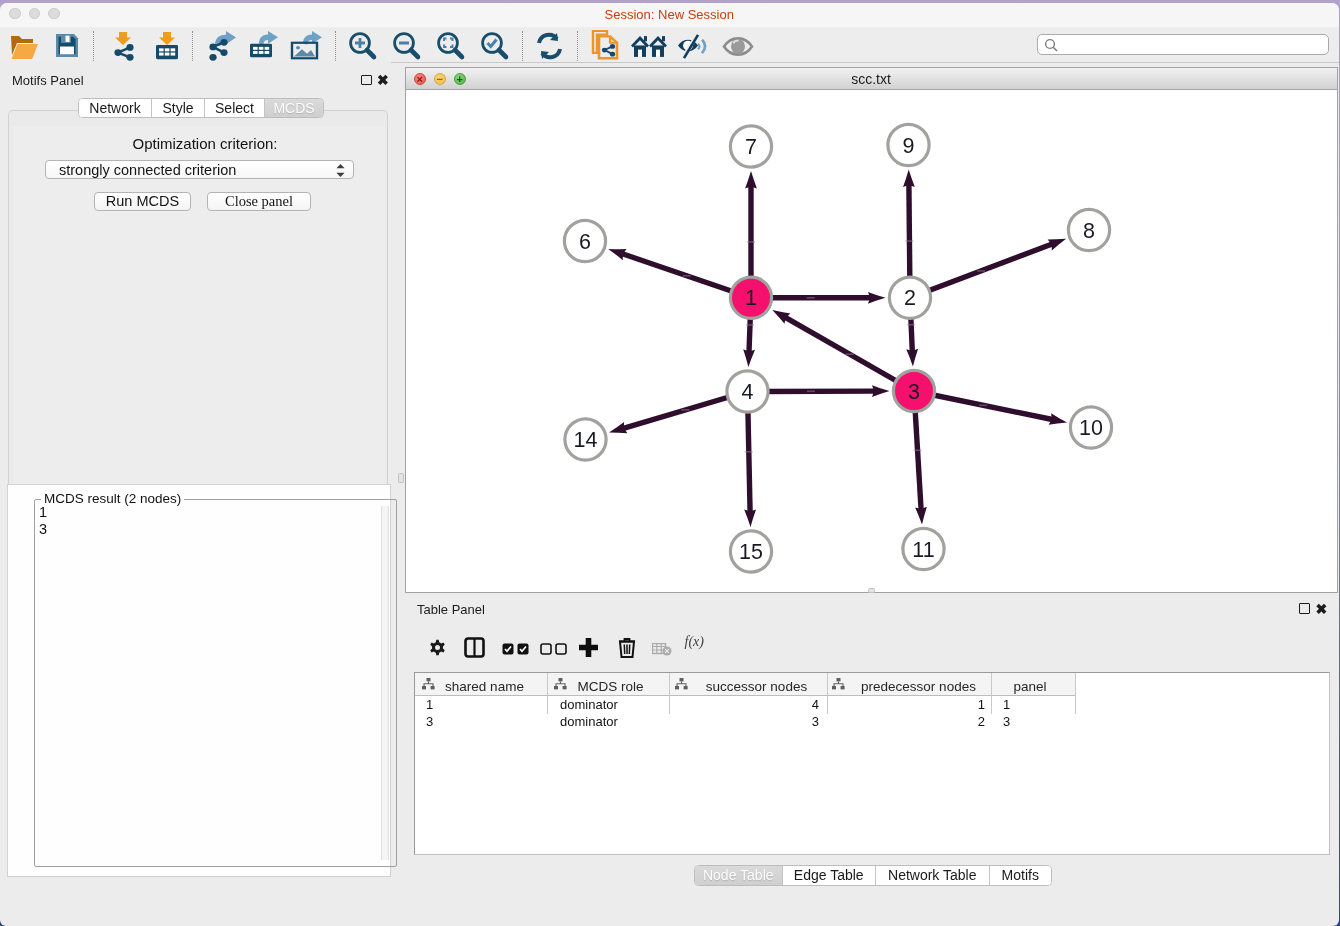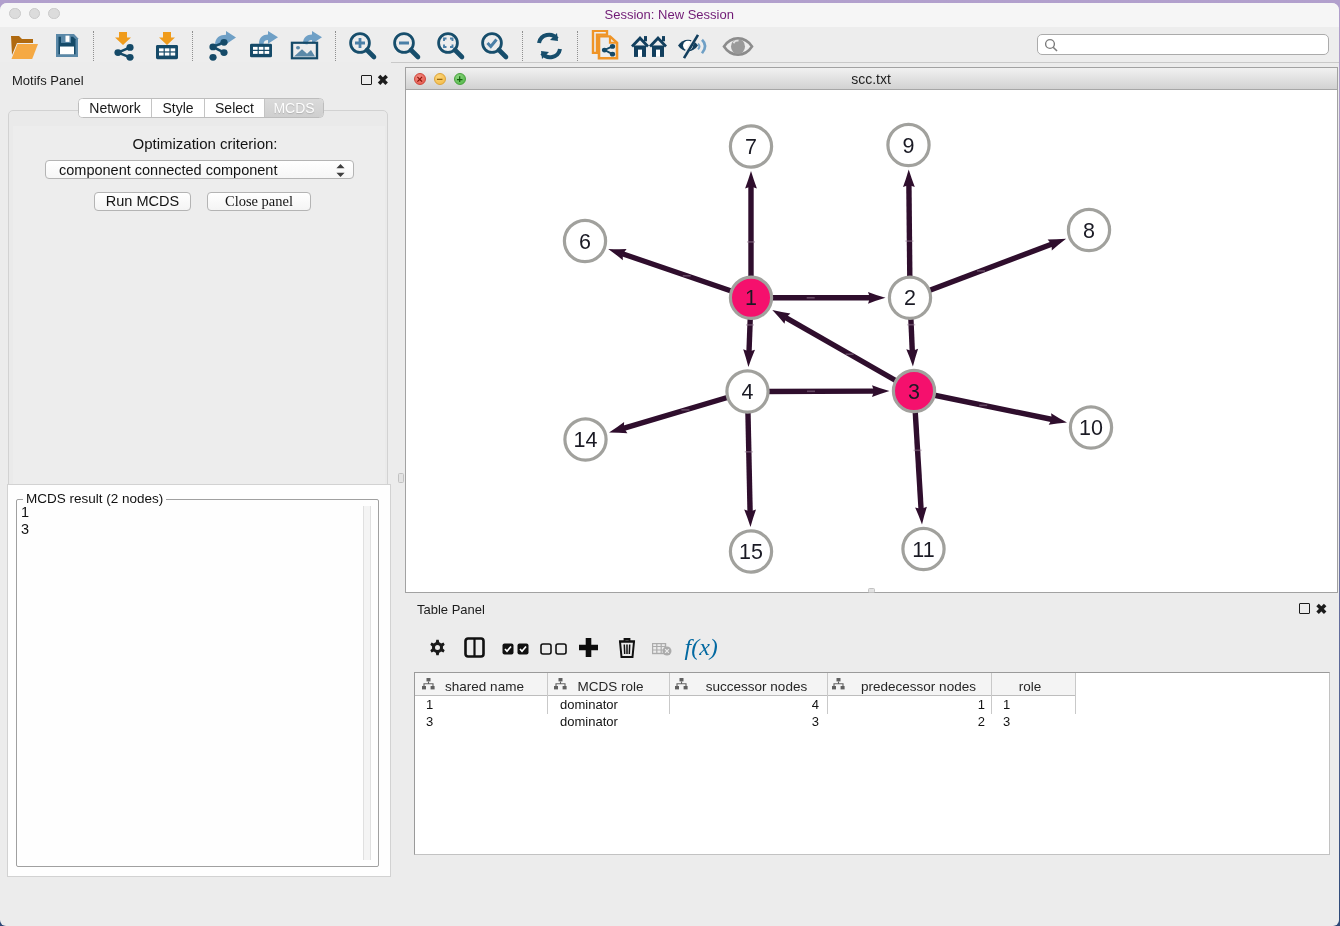--- a/index.html
+++ b/index.html
@@ -2,40 +2,40 @@
 <html><head>
 <meta charset="utf-8">
 <style>
 *{margin:0;padding:0;box-sizing:border-box;}
 html,body{width:1340px;height:926px;overflow:hidden;font-family:"Liberation Sans",sans-serif;}
 body{background:linear-gradient(180deg,#b2a0cd 0%,#a393bf 30%,#5f6a9a 70%,#2d4877 100%);position:relative;}
 .window{position:absolute;left:0;top:3px;width:1338.5px;height:923px;background:#ececec;border-radius:7px 7px 6px 6px;overflow:hidden;}
 
 .titlebar{position:absolute;left:0;top:0;width:100%;height:24px;background:#f6f6f6;}
 .tl{position:absolute;width:11.5px;height:11.5px;border-radius:50%;background:#dcdcdc;border:1px solid #c9c9c9;}
-.title-main{position:absolute;top:4px;left:0;width:100%;text-align:center;font-size:13px;color:#701a75;}
+.title-main{position:absolute;top:4px;left:0;width:100%;text-align:center;font-size:13px;color:#c2410c;}
 
 .toolbar{position:absolute;left:0;top:24px;width:100%;height:36px;background:#ededed;border-bottom:1px solid #c9c9c9;}
 .tbsep{position:absolute;top:4px;height:30px;width:0;border-left:1.6px dotted #8f8f8f;}
 .tbi{position:absolute;top:0;}
 .searchbox{position:absolute;left:1037px;top:7px;width:292px;height:21px;background:#fff;border:1px solid #ababab;border-radius:5px;}
 
 .cpanel{position:absolute;left:0;top:59px;width:391px;height:826.5px;background:#ececec;}
 .phead{font-size:13px;color:#1c1c1c;}
 .float-btn{position:absolute;width:10.5px;height:10.5px;border:1.6px solid #1c1c1c;border-radius:1px;}
 .close-btn{position:absolute;font-size:14px;font-weight:bold;color:#1c1c1c;line-height:12px;}
 .tabs{position:absolute;display:flex;height:20px;z-index:3;border:1px solid #bdbdbd;border-radius:4.5px;background:#fff;overflow:hidden;}
 .tab{height:100%;display:flex;align-items:center;justify-content:center;font-size:14px;color:#1a1a1a;background:#fff;border-right:1px solid #c4c4c4;}
 .tab:last-child{border-right:none;}
 .tab.sel{background:linear-gradient(180deg,#dadada,#cfcfcf);color:#fdfdfd;text-shadow:0 1px 1px rgba(120,120,120,.35);}
 .contentpane{position:absolute;left:8px;top:48px;width:380px;height:767px;background:#eaeaea;border:1px solid #d2d2d2;border-radius:5px;}
 .innerpane{position:absolute;left:4px;top:15px;width:372px;height:748px;background:#ededed;}
 .cbtn{position:absolute;height:19px;background:linear-gradient(180deg,#ffffff,#f4f4f4);border:1px solid #b4b4b4;border-radius:4px;font-size:14.5px;color:#141414;text-align:center;line-height:17px;}
 .resultpanel{position:absolute;left:7px;top:422px;width:384px;height:393px;background:#fefefe;border:1px solid #d2d2d2;}
-.fieldset{position:absolute;left:8px;top:14px;width:363px;height:368px;border:1px solid #a0a0a0;border-radius:2px;}
+.fieldset{position:absolute;left:26px;top:14px;width:363px;height:368px;border:1px solid #a0a0a0;border-radius:2px;}
 .legend{position:absolute;left:6px;top:-9.5px;background:#fefefe;padding:0 3px;font-size:13.5px;color:#111;}
 
 .netwin{position:absolute;left:404.5px;top:64px;width:933px;height:525.5px;border:1px solid #a2a2a2;background:#fff;}
 .nettitle{position:absolute;left:0;top:0;width:100%;height:21.5px;background:linear-gradient(180deg,#f1f1f1,#d2d2d2);border-bottom:1px solid #a6a6a6;}
 .light{position:absolute;top:4.5px;width:12.5px;height:12.5px;border-radius:50%;}
 .light span{position:absolute;left:0;top:-1px;width:100%;text-align:center;font-size:11px;font-weight:bold;line-height:13px;}
 .netcanvas{position:absolute;left:0;top:22.5px;width:931px;height:501px;background:#fff;overflow:hidden;}
 .netcanvas svg{display:block;}
 
 .tpanel{position:absolute;left:404.5px;top:589.5px;width:934px;height:296px;background:#ececec;}
@@ -200,21 +200,21 @@
   <div class="tabs" style="left:78px;top:36px;width:246px;">
     <div class="tab" style="width:73px;">Network</div>
     <div class="tab" style="width:53px;">Style</div>
     <div class="tab" style="width:60px;">Select</div>
     <div class="tab sel" style="width:58px;">MCDS</div>
   </div>
   <div class="contentpane">
     <div class="innerpane"></div>
     <div style="position:absolute;left:7px;top:24px;width:100%;text-align:center;font-size:15px;color:#131313;">Optimization criterion:</div>
     <div style="position:absolute;left:36px;top:49px;width:309px;height:19px;background:linear-gradient(180deg,#ffffff,#f6f6f6);border:1px solid #b4b4b4;border-radius:4px;">
-      <span style="position:absolute;left:13px;top:1px;font-size:14.5px;color:#131313;">component connected component</span>
+      <span style="position:absolute;left:13px;top:1px;font-size:14.5px;color:#131313;">strongly connected criterion</span>
       <svg style="position:absolute;right:7px;top:2.5px" width="11" height="13" viewBox="0 0 11 13">
         <path d="M5.5 0 L9.6 4.3 L1.4 4.3 Z M5.5 13 L1.4 8.7 L9.6 8.7 Z" fill="#3f3f3f"></path>
       </svg>
     </div>
     <div class="cbtn" style="left:85px;top:81px;width:97px;">Run MCDS</div>
     <div class="cbtn" style="left:198px;top:81px;width:104px;font-family:Liberation Serif, serif;">Close panel</div>
   </div>
   <div class="resultpanel">
     <div class="fieldset">
       <div class="legend">MCDS result (2 nodes)</div>
@@ -339,38 +339,38 @@
     <path d="M2 4.5 L16 4.5 L14.5 20 L3.5 20 Z" fill="none" stroke="#111" stroke-width="2"></path>
     <path d="M1 4.5 L17 4.5 M6.5 4 L6.5 2 L11.5 2 L11.5 4" stroke="#111" stroke-width="1.8" fill="none"></path>
     <path d="M6.3 7.5 L6.7 17 M9 7.5 L9 17 M11.7 7.5 L11.3 17" stroke="#111" stroke-width="1.5"></path>
   </svg>
   <svg class="ticon" style="left:247px;top:50px;" width="20" height="13" viewBox="0 0 20 13">
     <rect x="0.5" y="0.5" width="13" height="10" fill="none" stroke="#ababab" stroke-width="1.4"></rect>
     <path d="M0.5 3.5 L13.5 3.5 M0.5 7 L13.5 7 M4.8 0.5 L4.8 11 M9.2 0.5 L9.2 11" stroke="#ababab" stroke-width="1.2"></path>
     <circle cx="15" cy="8" r="4.5" fill="#ababab"></circle>
     <path d="M13.2 6.2 L16.8 9.8 M16.8 6.2 L13.2 9.8" stroke="#ececec" stroke-width="1.2"></path>
   </svg>
-  <div style="position:absolute;left:280px;top:41px;width:40px;font-family:'Liberation Serif',serif;font-style:italic;font-size:24px;color:#0369a1;">f(x)</div>
+  <div style="position:absolute;left:280px;top:41px;width:40px;font-family:'Liberation Serif',serif;font-style:italic;font-size:14px;color:#404040;">f(x)</div>
   <div class="tablebox">
     <div class="thead">
           <div class="theadbg"></div>
       <div class="thcell" style="left:0;width:133px;">
             <span class="lbl" style="padding-left:7px;">shared name</span>
           </div>
       <div class="thcell" style="left:133px;width:122px;">
             <span class="lbl" style="padding-left:4px;">MCDS role</span>
           </div>
       <div class="thcell" style="left:255px;width:158px;">
             <span class="lbl" style="padding-left:16px;">successor nodes</span>
           </div>
       <div class="thcell" style="left:413px;width:164px;">
             <span class="lbl" style="padding-left:18px;">predecessor nodes</span>
           </div>
       <div class="thcell" style="left:577px;width:84px;">
-            <span class="lbl" style="padding-right:7px;">role</span>
+            <span class="lbl" style="padding-right:7px;">panel</span>
           </div>
       <svg style="position:absolute;left:6.5px;top:5.5px" width="13" height="12" viewBox="0 0 13 12">
             <g fill="#606060">
               <rect x="4.5" y="0" width="4" height="3.4"></rect>
               <rect x="0" y="8" width="4" height="3.4"></rect>
               <rect x="8.6" y="8" width="4" height="3.4"></rect>
               <path d="M6.5 3.4 L6.5 5.7 M2 8 L2 5.7 L11 5.7 L11 8" stroke="#606060" fill="none" stroke-width="1.1"></path>
             </g>
           </svg>
       <svg style="position:absolute;left:138.5px;top:5.5px" width="13" height="12" viewBox="0 0 13 12">
@@ -402,15 +402,21 @@
     <div class="trow" style="left:145px;top:24.5px;">dominator</div>
     <div class="trow" style="left:255px;top:24.5px;width:149px;text-align:right;">4</div>
     <div class="trow" style="left:413px;top:24.5px;width:157px;text-align:right;">1</div>
     <div class="trow" style="left:588px;top:24.5px;">1</div>
     <div class="trow" style="left:11px;top:41px;">3</div>
     <div class="trow" style="left:145px;top:41px;">dominator</div>
     <div class="trow" style="left:255px;top:41px;width:149px;text-align:right;">3</div>
     <div class="trow" style="left:413px;top:41px;width:157px;text-align:right;">2</div>
     <div class="trow" style="left:588px;top:41px;">3</div>
   </div>
+  <div class="btabs" style="left:289px;top:272.5px;width:358px;">
+    <div class="tab sel" style="width:88.5px;">Node Table</div>
+    <div class="tab" style="width:92.5px;">Edge Table</div>
+    <div class="tab" style="width:114.5px;">Network Table</div>
+    <div class="tab" style="width:60.5px;">Motifs</div>
+  </div>
 </div>
 
 </div>
 
 </body></html>

